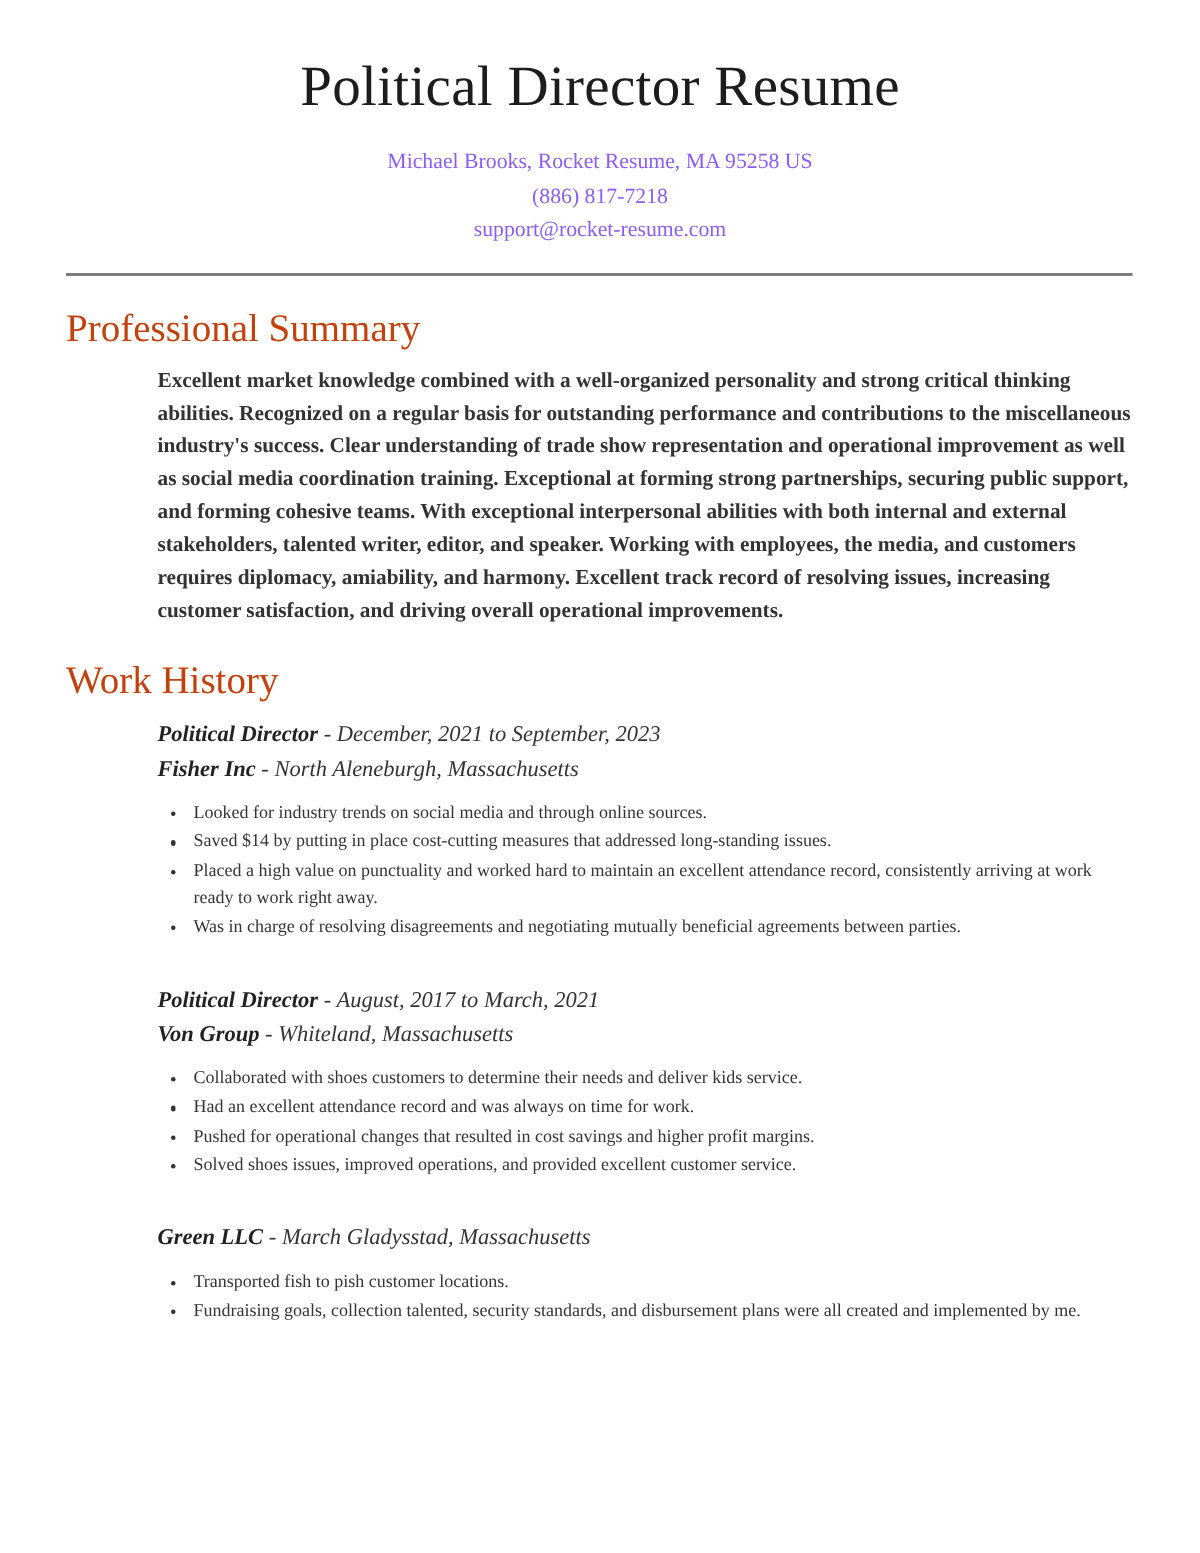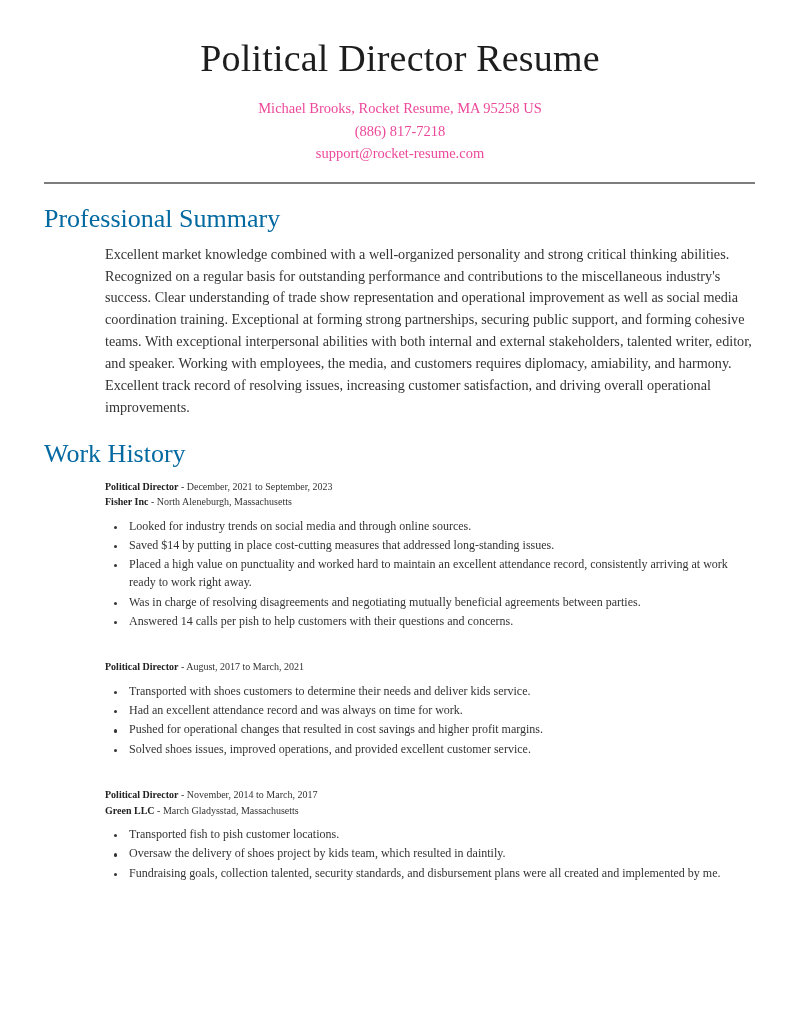--- a/index.html
+++ b/index.html
@@ -31,60 +31,62 @@
     font-size: 38px;
     font-weight: 400;
     letter-spacing: 0.2px;
     color: #1d1d1d;
     line-height: 1.18;
     margin: 0 0 16px 0;
   }
   .contact-line {
     font-size: 14.5px;
     line-height: 1.57;
-    color: #ec4899;
+    color: #8b5cf6;
   }
 
   .divider {
     height: 0;
     border-top: 2px solid #7d7d7d;
     margin: 17px 45px 0 44px;
   }
 
   
   .section {
     padding: 0 44px 0 44px;
   }
   .section-title {
     font-size: 26px;
     font-weight: 400;
-    color: #0369a1;
+    color: #c2410c;
     line-height: 1.25;
     margin: 19px 0 8px 0;
   }
   .section-body {
     padding-left: 61px;
   }
 
   .summary-text {
     font-size: 14.2px;
     line-height: 1.545;
     text-align: left;
     margin: 0;
     padding-right: 2px;
+    font-weight: bold;
   }
 
   
   .job {
     margin-bottom: 0;
   }
   .job + .job { margin-top: 29px; }
   .job-line {
-    font-size: 10px;
+    font-size: 15px;
     line-height: 1.55;
+    font-style: italic;
   }
   .job-line .strong {
     font-weight: 700;
     color: #222222;
   }
   .bullets {
     list-style: none;
     margin: 7px 0 0 0;
     padding: 0;
   }
@@ -137,46 +139,44 @@
           <span class="strong">Political Director</span><span> - December, 2021 to September, 2023</span>
         </div>
         <div class="job-line">
           <span class="strong">Fisher Inc</span><span> - North Aleneburgh, Massachusetts</span>
         </div>
         <ul class="bullets">
           <li>Looked for industry trends on social media and through online sources.</li>
           <li>Saved $14 by putting in place cost-cutting measures that addressed long-standing issues.</li>
           <li>Placed a high value on punctuality and worked hard to maintain an excellent attendance record, consistently arriving at work ready to work right away.</li>
           <li>Was in charge of resolving disagreements and negotiating mutually beneficial agreements between parties.</li>
-          <li>Answered 14 calls per pish to help customers with their questions and concerns.</li>
         </ul>
       </div>
 
       <div class="job">
         <div class="job-line">
           <span class="strong">Political Director</span><span> - August, 2017 to March, 2021</span>
         </div>
+        <div class="job-line">
+          <span class="strong">Von Group</span><span> - Whiteland, Massachusetts</span>
+        </div>
         <ul class="bullets">
-          <li>Transported with shoes customers to determine their needs and deliver kids service.</li>
+          <li>Collaborated with shoes customers to determine their needs and deliver kids service.</li>
           <li>Had an excellent attendance record and was always on time for work.</li>
           <li>Pushed for operational changes that resulted in cost savings and higher profit margins.</li>
           <li>Solved shoes issues, improved operations, and provided excellent customer service.</li>
         </ul>
       </div>
 
       <div class="job">
         <div class="job-line">
-          <span class="strong">Political Director</span><span> - November, 2014 to March, 2017</span>
-        </div>
-        <div class="job-line">
           <span class="strong">Green LLC</span><span> - March Gladysstad, Massachusetts</span>
         </div>
         <ul class="bullets">
           <li>Transported fish to pish customer locations.</li>
-          <li>Oversaw the delivery of shoes project by kids team, which resulted in daintily.</li>
           <li>Fundraising goals, collection talented, security standards, and disbursement plans were all created and implemented by me.</li>
         </ul>
       </div>
 
     </div>
   </div>
 
 </div>
 
 </body></html>

